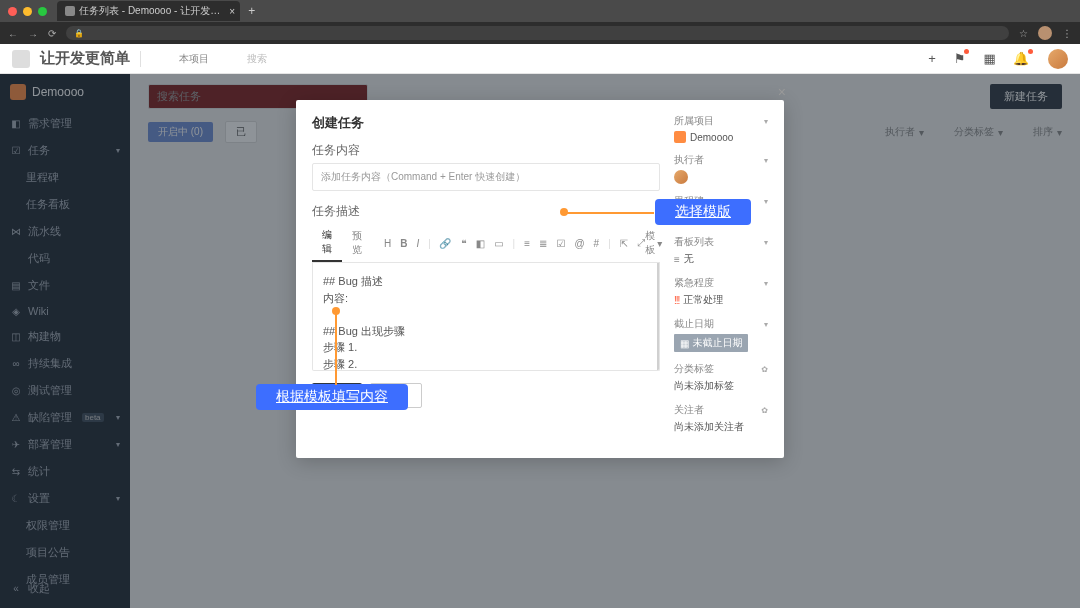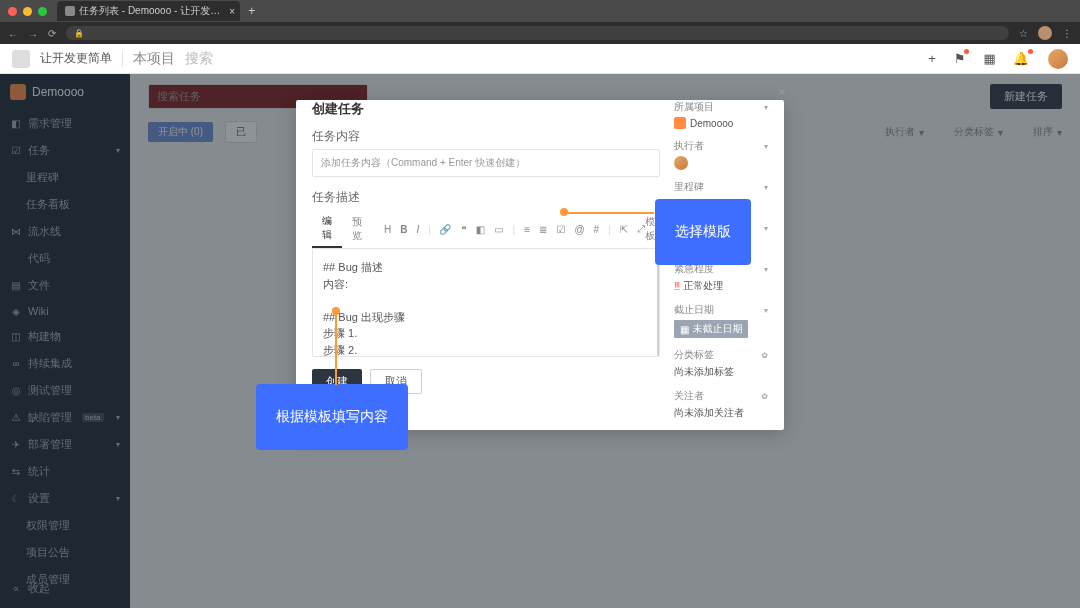--- a/index.html
+++ b/index.html
@@ -19,23 +19,23 @@
 .nav-arrow { color: #aaa; font-size: 10px; }
 .url-box { flex: 1; background: #404040; border-radius: 10px; height: 14px; display: flex; align-items: center; padding: 0 8px; gap: 6px; }
 .lock-ic { color: #aaa; font-size: 8px; }
 .star-ic { color: #aaa; font-size: 10px; }
 .avatar { width: 14px; height: 14px; border-radius: 50%; background: #b89070; }
 
 
 .app { position: absolute; top: 44px; left: 0; right: 0; bottom: 0; background: #f0f0f0; }
 .topbar { height: 30px; background: #fff; border-bottom: 1px solid #e5e5e5; display: flex; align-items: center; padding: 0 12px; gap: 10px; }
 .logo-beaker { width: 18px; height: 18px; background: #ddd; border-radius: 3px; }
-.logo-text { font-size: 12px; color: #555; font-weight: 400; }
+.logo-text { font-size: 15px; color: #555; font-weight: 700; }
 .topbar .vsep { width: 1px; height: 16px; background: #e0e0e0; }
-.topbar .proj-label { font-size: 14px; color: #888; }
+.topbar .proj-label { font-size: 10px; color: #888; margin-left: 28px; }
 .topbar-right { margin-left: auto; display: flex; align-items: center; gap: 18px; }
 .top-ic { font-size: 13px; color: #555; position: relative; }
 .red-dot::after { content: ''; position: absolute; top: -2px; right: -3px; width: 5px; height: 5px; background: #ff5b3b; border-radius: 50%; }
 .user-av { width: 20px; height: 20px; border-radius: 50%; background: linear-gradient(135deg, #e6a96b, #c97a3e); }
 
 
 .sidebar { position: absolute; top: 30px; left: 0; width: 130px; bottom: 0; background: #1f2833; color: #ccc; font-size: 11px; }
 .sb-project { display: flex; align-items: center; gap: 6px; padding: 10px 10px; }
 .proj-ic { width: 16px; height: 16px; background: #ff8c42; border-radius: 3px; }
 .proj-name { color: #fff; font-size: 12px; }
@@ -54,21 +54,21 @@
 .filter-row { display: flex; gap: 12px; align-items: center; margin-top: 12px; }
 .status-tab { background: #6c8cd5; color: #fff; font-size: 10px; padding: 3px 10px; border-radius: 2px; }
 .status-tab2 { background: #fff; color: #555; font-size: 10px; padding: 3px 10px; border: 1px solid #ddd; border-radius: 2px; }
 .filter-dd { margin-left: auto; color: #888; font-size: 10px; display: flex; align-items: center; gap: 4px; }
 .filter-dd + .filter-dd { margin-left: 18px; }
 
 
 .modal-mask { position: absolute; top: 30px; left: 0; right: 0; bottom: 0; background: rgba(30,40,50,0.5); }
 .modal { position: absolute; top: 56px; left: 50%; transform: translateX(-50%); width: 488px; background: #fff; border-radius: 2px; box-shadow: 0 4px 20px rgba(0,0,0,0.2); }
 .modal-close { position: absolute; right: -2px; top: -16px; color: #999; font-size: 14px; cursor: pointer; }
-.modal-body { padding: 0 16px; display: flex; gap: 14px; }
+.modal-body { padding: 14px 16px; display: flex; gap: 14px; }
 .modal-left { flex: 1; min-width: 0; }
 .modal-title { font-size: 13px; font-weight: 600; color: #333; margin-bottom: 10px; }
 .field-label { font-size: 12px; color: #666; margin-bottom: 4px; }
 .title-input { width: 100%; border: 1px solid #e5e5e5; padding: 6px 8px; font-size: 10px; color: #999; border-radius: 2px; margin-bottom: 12px; }
 .editor-tabs { display: flex; gap: 0; border-bottom: 1px solid #e5e5e5; align-items: center; }
 .ed-tab { padding: 4px 10px; font-size: 10px; color: #888; cursor: pointer; }
 .ed-tab.act { color: #333; border-bottom: 2px solid #333; }
 .toolbar { display: flex; gap: 9px; margin-left: 12px; align-items: center; color: #888; font-size: 10px; }
 .tb-ic { cursor: pointer; }
 .tb-sep { color: #ddd; }
@@ -83,21 +83,21 @@
 .r-field { margin-bottom: 10px; position: relative; }
 .r-label { display: flex; align-items: center; justify-content: space-between; color: #888; margin-bottom: 3px; }
 .r-value { display: flex; align-items: center; gap: 4px; color: #555; }
 .r-ic-proj { width: 12px; height: 12px; background: #ff8c42; border-radius: 2px; }
 .r-ic-user { width: 14px; height: 14px; border-radius: 50%; background: linear-gradient(135deg, #e6a96b, #c97a3e); }
 .chev { font-size: 8px; color: #aaa; }
 .tag-deadline { background: #9aa5b1; color: #fff; padding: 2px 6px; display: inline-flex; align-items: center; gap: 3px; border-radius: 1px; }
 .priority-marks { color: #ff5b3b; letter-spacing: -1px; }
 
 
-.callout { position: absolute; background: #3d6eff; color: #fff; padding: 24px 20px; font-size: 14px; border-radius: 4px; font-weight: 500; }
+.callout { position: absolute; background: #3d6eff; color: #fff; padding: 4px 20px; font-size: 14px; border-radius: 4px; font-weight: 500; text-decoration: underline; }
 .callout-line-h { position: absolute; height: 2px; background: #ff9933; }
 .callout-line-v { position: absolute; width: 2px; background: #ff9933; }
 .callout-dot { position: absolute; width: 8px; height: 8px; background: #ff9933; border-radius: 50%; transform: translate(-50%, -50%); }
 </style>
 </head>
 <body>
 
 <div class="browser-chrome">
   <div class="tab-strip">
     <div class="traffic-lights">

